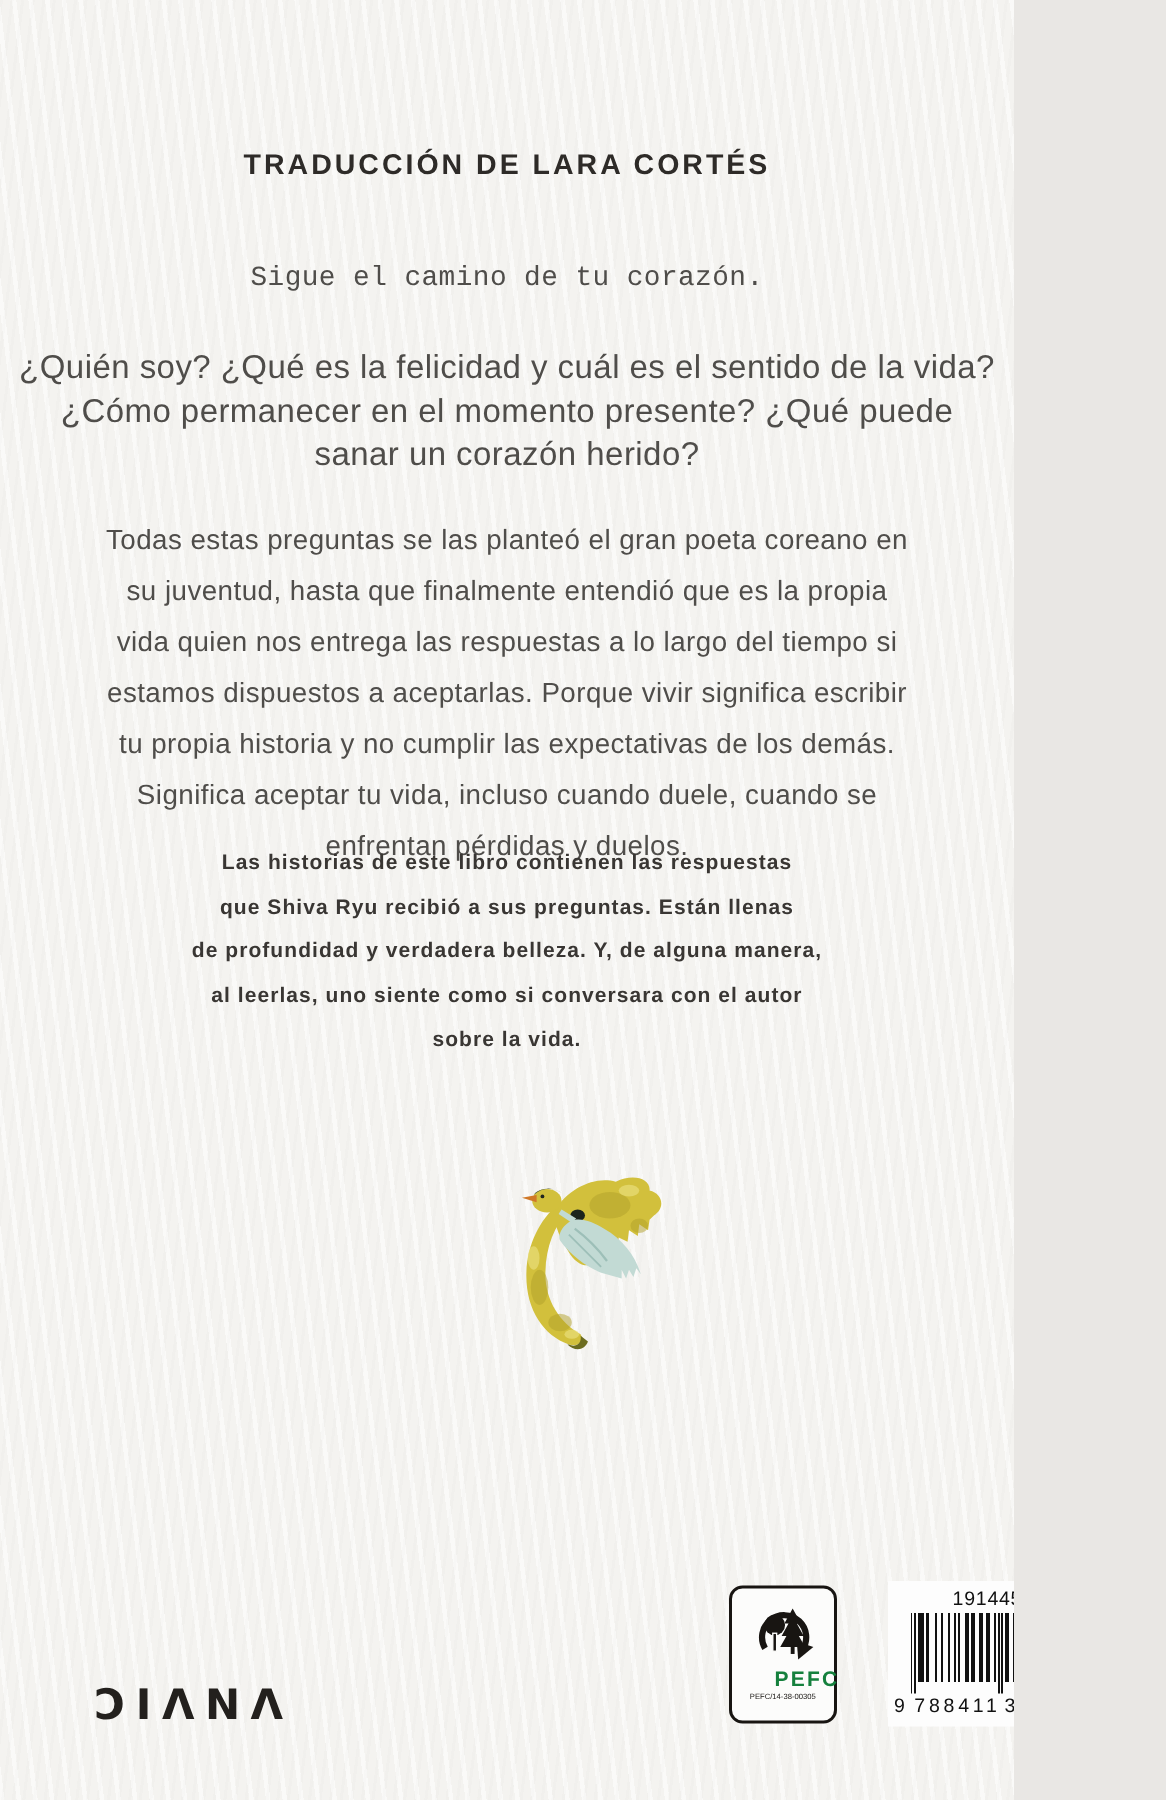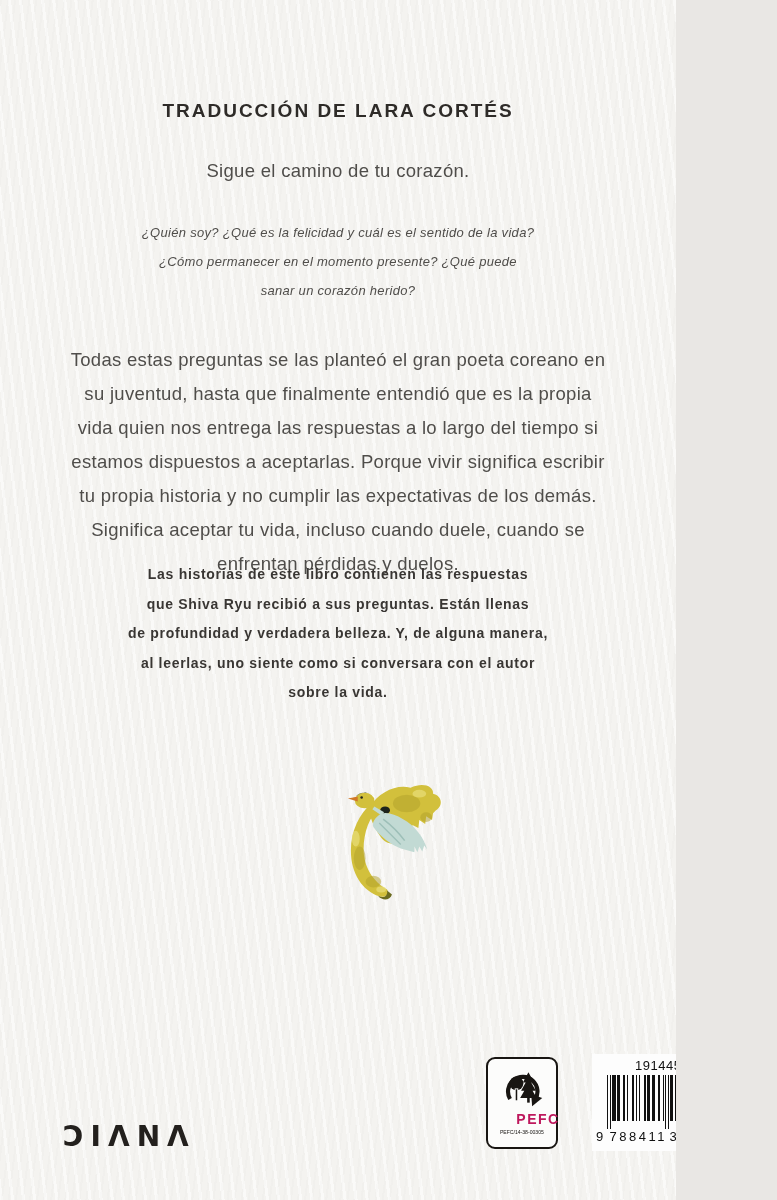--- a/index.html
+++ b/index.html
@@ -13,45 +13,45 @@
     background-color:#f4f3f0;
     background-image:
       repeating-linear-gradient(97deg, rgba(0,0,0,0.013) 0 2px, rgba(255,255,255,0) 2px 7px),
       repeating-linear-gradient(83deg, rgba(255,255,255,0.55) 0 3px, rgba(255,255,255,0) 3px 11px);
   }
   .center-text{position:absolute;left:0;right:0;text-align:center;white-space:pre-line;}
   .title{
     top:100px;font-size:19px;font-weight:700;letter-spacing:2px;color:#2e2b28;
   }
   .tagline{
-    top:160px;font-size:18.5px;color:#4f4d4a;letter-spacing:0.3px;
+    top:175px;font-size:18.5px;color:#4f4d4a;letter-spacing:0.3px;font-family:Liberation Mono, monospace;
   }
   .questions{
-    top:218px;font-size:13px;line-height:29px;color:#4f4d4a;letter-spacing:0.3px;font-style:italic;
+    top:230px;font-size:22px;line-height:29px;color:#4f4d4a;letter-spacing:0.3px;
   }
   .bodytext{
     top:343px;font-size:18.5px;line-height:34px;color:#4f4d4a;letter-spacing:0.3px;
   }
   .highlight{
     top:560px;font-size:14px;line-height:29.5px;font-weight:700;color:#393633;letter-spacing:0.7px;
   }
   .bird{position:absolute;left:336px;top:780px;width:108px;height:132px;}
   
   .diana-logo{
     position:absolute;left:63px;top:1120px;
     font-family:"DejaVu Sans",sans-serif;font-size:28px;font-weight:700;
     letter-spacing:7px;color:#23201d;
   }
   .pefc-badge{
     position:absolute;left:486px;top:1057px;width:72px;height:92px;
     box-sizing:border-box;border:2.5px solid #181512;border-radius:9px;
     background:#fcfcfb;display:flex;flex-direction:column;align-items:center;
     padding-top:5px;
   }
-  .pefc-label{font-size:14px;font-weight:700;letter-spacing:1.5px;color:#be185d;margin-top:1px;margin-left:32px;}
+  .pefc-label{font-size:14px;font-weight:700;letter-spacing:1.5px;color:#15803d;margin-top:1px;margin-left:32px;}
   .pefc-cert{font-size:6px;color:#181512;margin-top:2px;transform:scale(.85);transform-origin:center;white-space:nowrap;}
   .barcode-box{
     position:absolute;left:592px;top:1054px;width:140px;height:97px;
     background:#fdfdfd;display:flex;flex-direction:column;align-items:center;
     padding-top:4px;box-sizing:border-box;
   }
   .bc-number{font-size:13px;color:#111;letter-spacing:0.5px;margin-left:8px;}
   .bc-bars{width:120px;height:54px;margin-left:10px;margin-top:2px;}
   .bc-digits{display:flex;width:132px;margin-top:0px;font-size:13px;color:#111;}
   .bc-lead{width:10px;text-align:left;}

